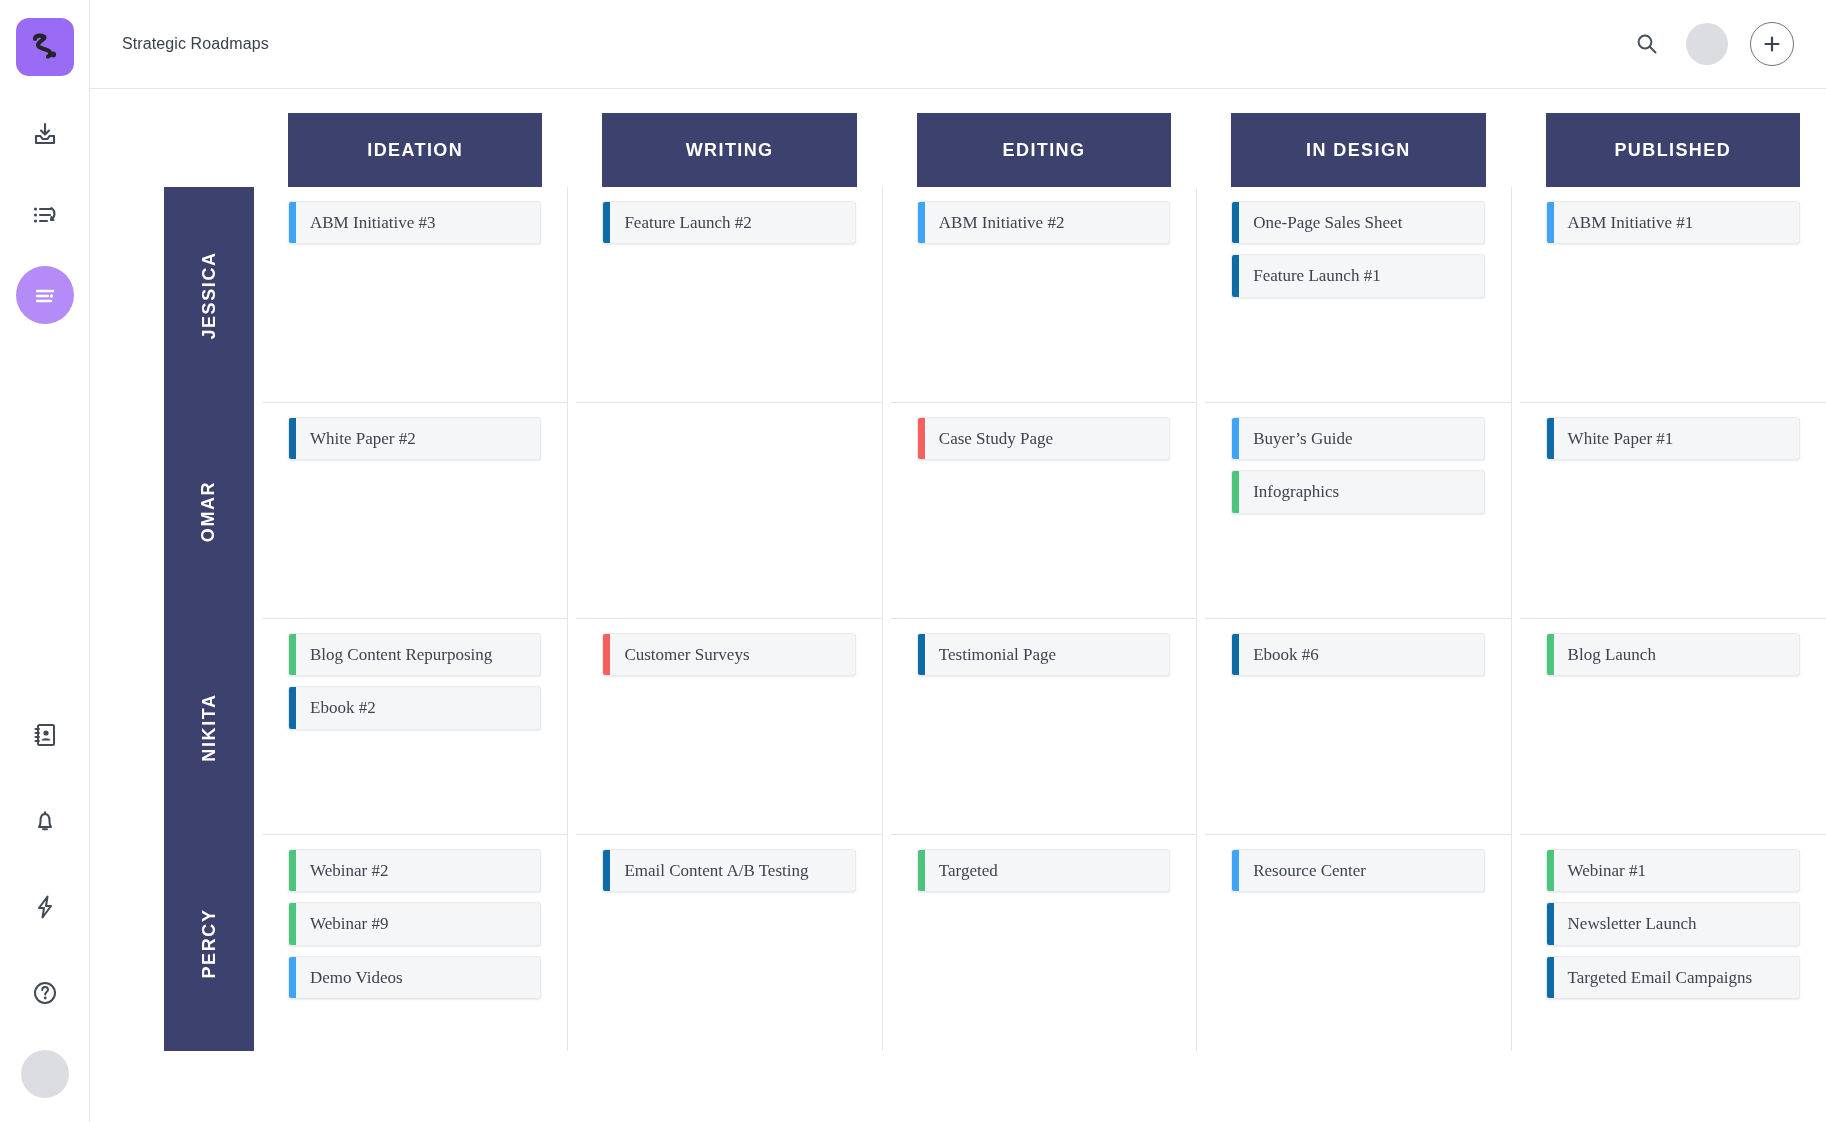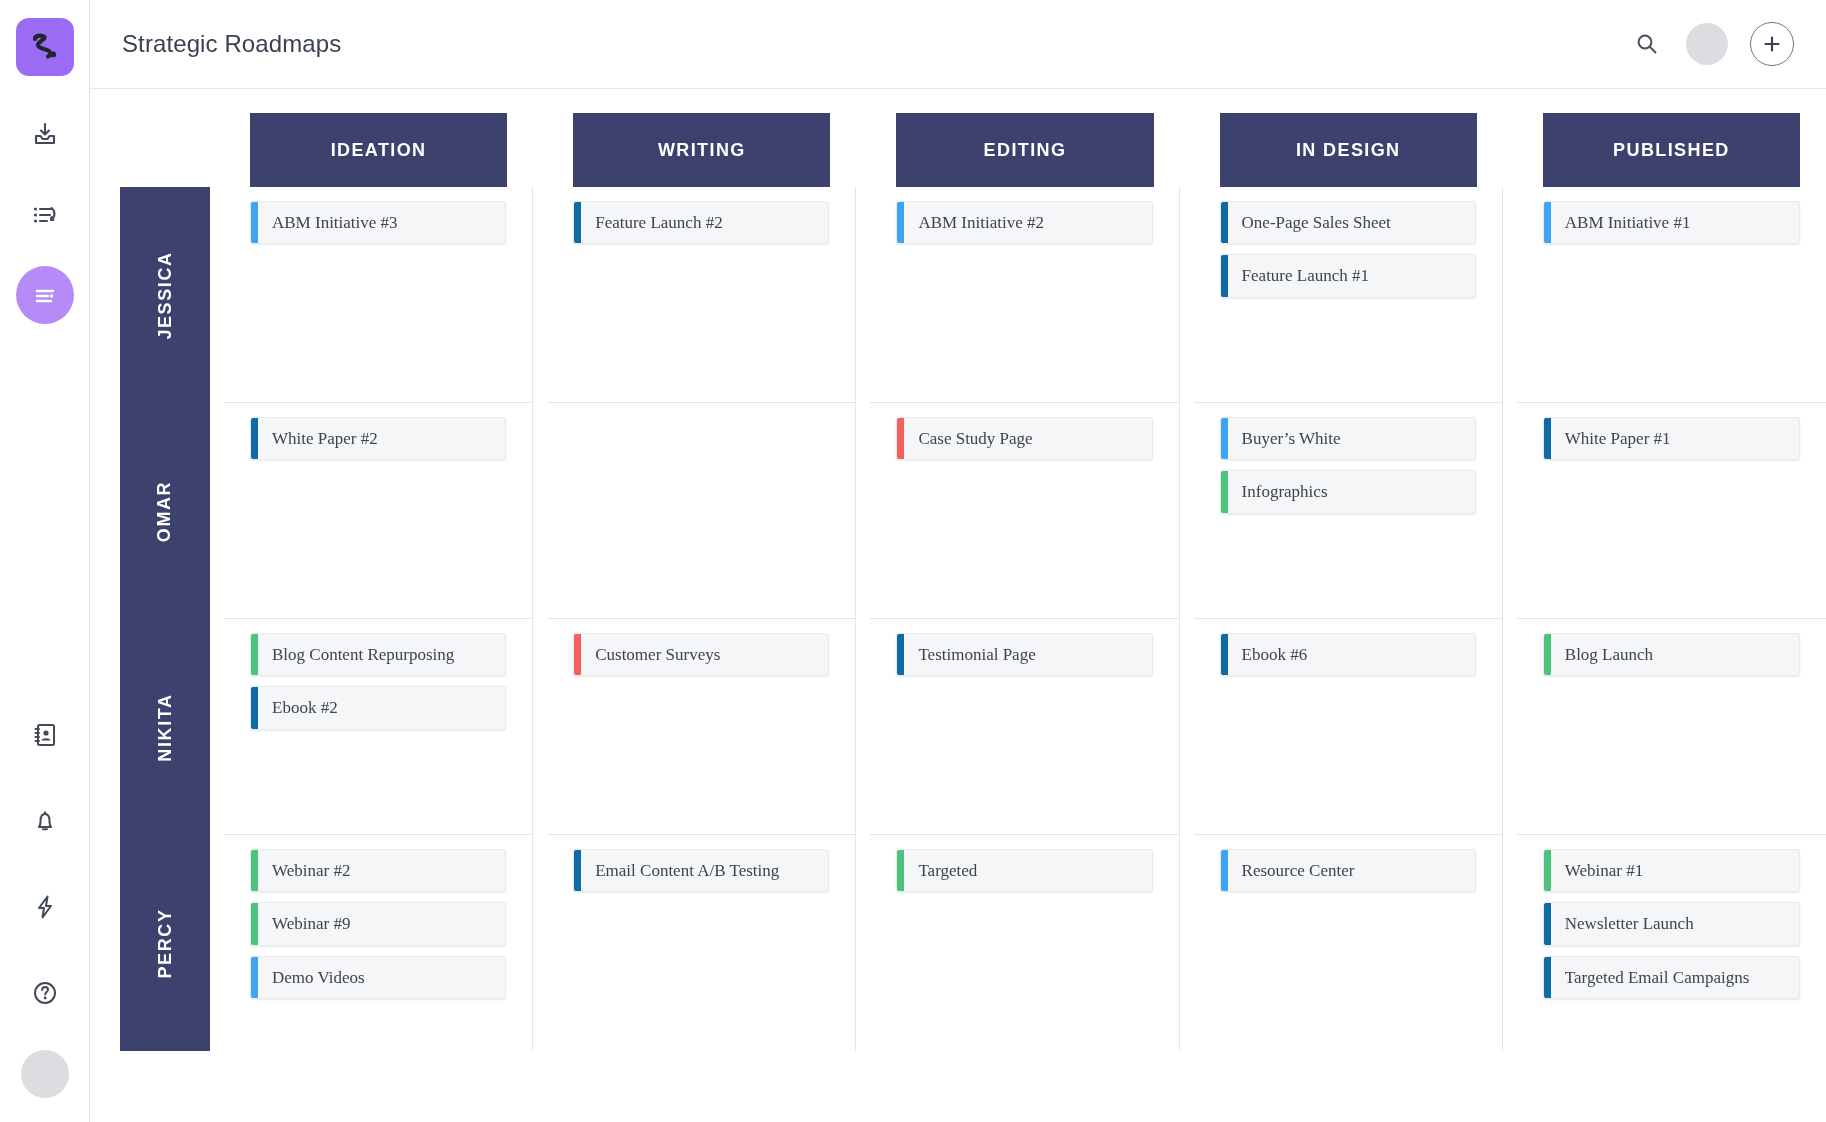--- a/index.html
+++ b/index.html
@@ -68,21 +68,21 @@
   .topbar {
     height: 89px;
     flex: 0 0 89px;
     border-bottom: 1px solid #e6e7ea;
     display: flex;
     align-items: center;
     padding: 0 32px 0 32px;
     background: #ffffff;
   }
   .page-title {
-    font-size: 24px;
+    font-size: 16px;
     color: #3a4150;
     letter-spacing: 0.1px;
   }
   .topbar-actions {
     margin-left: auto;
     display: flex;
     align-items: center;
     gap: 22px;
   }
   .icon-btn {
@@ -107,21 +107,22 @@
   .board-wrap {
     flex: 1;
     overflow: hidden;
     position: relative;
     background: #ffffff;
     padding-left: 30px;
   }
   .board {
     display: grid;
     grid-template-columns: 90px repeat(5, 1fr);
-    column-gap: 14px;
+    column-gap: 8px;
+    margin-left: 44px;
   }
   .col-head-spacer { }
   .col-head {
     margin: 24px 26px 0 26px;
     height: 74px;
     background: #3c416e;
     display: flex; align-items: center; justify-content: center;
     color: #ffffff;
     font-size: 18px;
     font-weight: bold;
@@ -325,21 +326,21 @@
           <div class="lane-cell"></div>
           <div class="lane-cell">
             <div class="card">
               <div class="card-accent" style="background: rgb(244, 96, 94);"></div>
               <div class="card-label">Case Study Page</div>
             </div>
           </div>
           <div class="lane-cell">
             <div class="card">
               <div class="card-accent" style="background: rgb(63, 163, 246);"></div>
-              <div class="card-label">Buyer’s White</div>
+              <div class="card-label">Buyer’s Guide</div>
             </div>
             <div class="card">
               <div class="card-accent" style="background: rgb(76, 196, 124);"></div>
               <div class="card-label">Infographics</div>
             </div>
           </div>
           <div class="lane-cell last-col">
             <div class="card">
               <div class="card-accent" style="background: rgb(15, 106, 168);"></div>
               <div class="card-label">White Paper #1</div>

